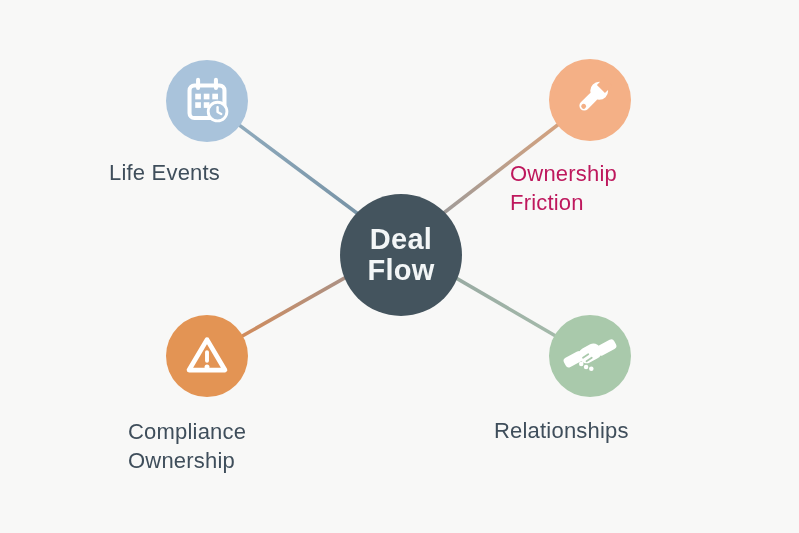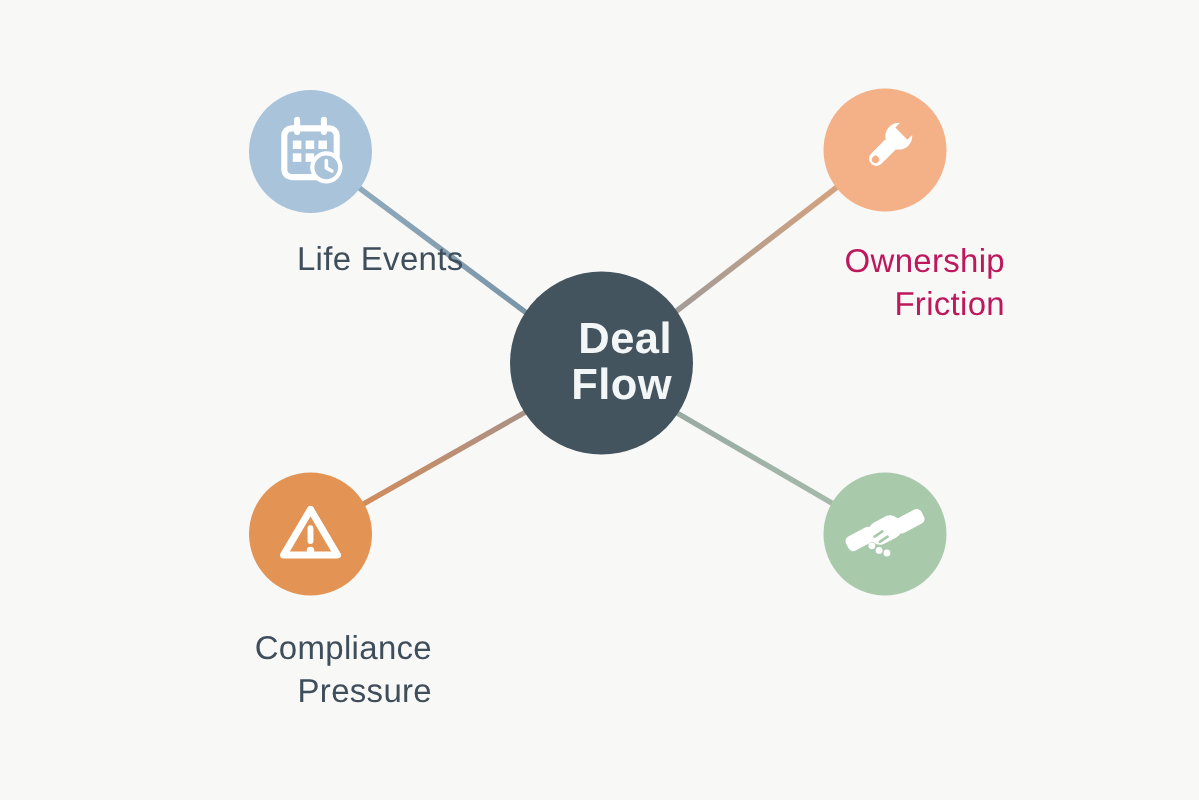--- a/index.html
+++ b/index.html
@@ -7,30 +7,30 @@
     position:relative;width:799px;height:533px;overflow:hidden;
     font-family:"Liberation Sans",sans-serif;
   }
   .connectors{position:absolute;left:0;top:0;}
   .node{
     position:absolute;border-radius:50%;
     display:flex;align-items:center;justify-content:center;
   }
   .node.sat{width:82px;height:82px;}
   .node.hub{
-    width:122px;height:122px;left:340px;top:181px;
-    text-align:right;font-weight:700;font-size:29px;line-height:31px;letter-spacing:.3px;
+    width:122px;height:122px;left:340px;top:194px;
+    text-align:center;font-weight:700;font-size:29px;line-height:31px;letter-spacing:.3px;
   }
   .hub-text{display:inline-block;width:94px;}
   .tl{left:166px;top:60px;}
   .tr{left:549px;top:59px;}
   .bl{left:166px;top:315px;}
   .br{left:549px;top:315px;}
   .lbl{
-    position:absolute;text-align:right;
+    position:absolute;text-align:left;
     font-size:22px;line-height:29px;letter-spacing:.2px;
   }
   .lbl-life{left:109px;top:158px;width:200px;}
   .lbl-own{left:510px;top:159px;width:160px;}
   .lbl-comp{left:128px;top:417px;width:160px;}
   .lbl-rel{left:494px;top:416px;width:200px;}
   .icon-svg{display:block;}
 </style>
 </head>
 <body>
@@ -108,15 +108,16 @@
       <path d="M24 26 l6 -4 M28 30 l6 -4 M32.5 33.5 l6 -4" fill="none" stroke-width="2" stroke-linecap="round" stroke="#A9C9AB"></path>
     </svg>
   </div>
 
   <div class="node hub" style="background-color: rgb(68, 84, 94);">
     <span class="hub-text" style="color: rgb(243, 246, 247);">Deal Flow</span>
   </div>
 
   <div class="lbl lbl-life" style="color: rgb(63, 78, 91);">Life Events</div>
   <div class="lbl lbl-own" style="color: #be185d;">Ownership Friction</div>
-  <div class="lbl lbl-comp" style="color: rgb(63, 78, 91);">Compliance Pressure</div>
+  <div class="lbl lbl-comp" style="color: rgb(63, 78, 91);">Compliance Ownership</div>
+  <div class="lbl lbl-rel" style="color: rgb(63, 78, 91);">Relationships</div>
 
 </div>
 
 </body></html>

